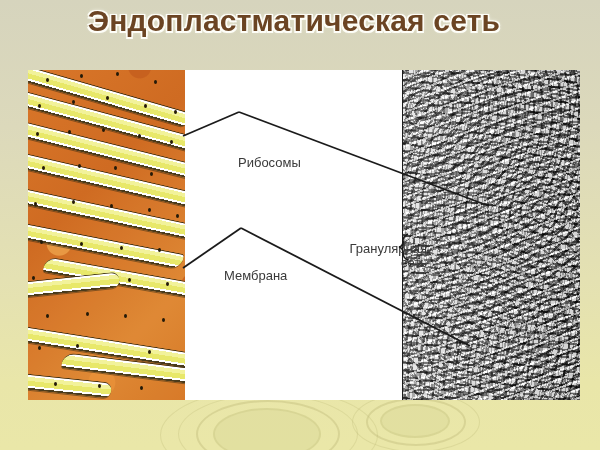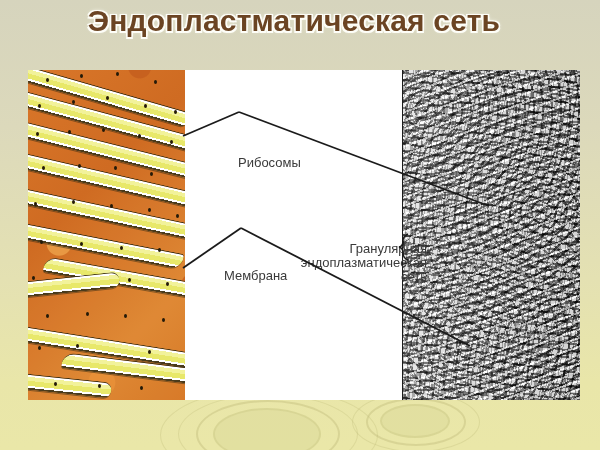--- a/index.html
+++ b/index.html
@@ -191,21 +191,20 @@
       <div class="m1"></div>
       <div class="m2"></div>
       <div class="m3"></div>
       <div class="vig"></div>
     </div>
 
     <div class="lbl" id="lbl-ribosomy">Рибосомы</div>
     <div class="lbl" id="lbl-membrana">Мембрана</div>
     <div class="lbl" id="lbl-granular">
       <span>Гранулярная</span>
-      <span>эндоплазматическая</span>
       <span>сеть</span>
     </div>
   </div>
 
   <svg id="leaders">
 
     <line x1="239" y1="112" x2="183" y2="136" stroke-width="1.8"></line>
     <line x1="239" y1="112" x2="489" y2="206" stroke-width="1.8"></line>
 
     <line x1="241" y1="228" x2="183" y2="268" stroke-width="1.8"></line>

